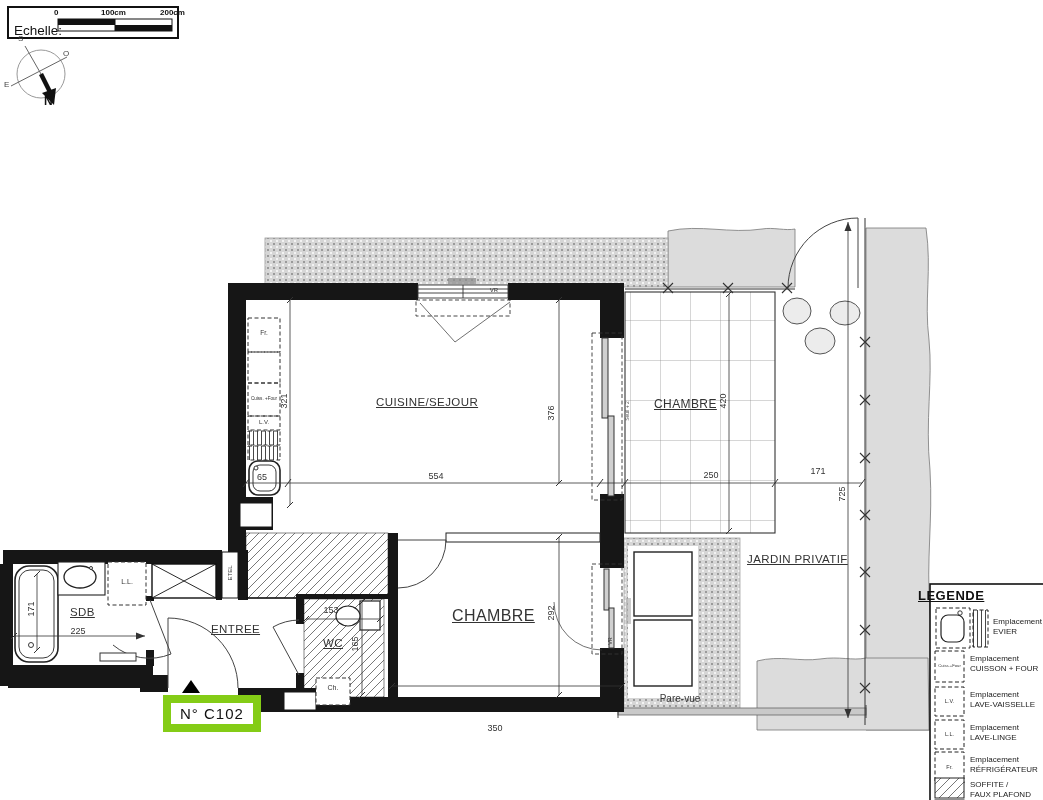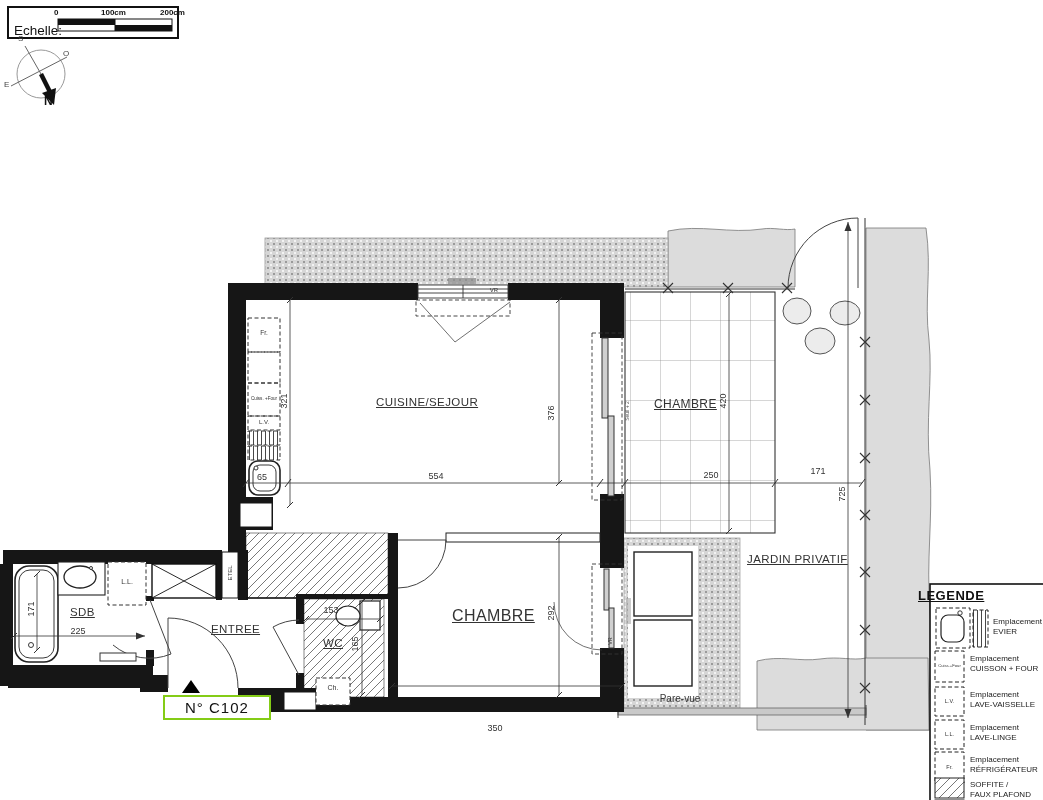--- a/index.html
+++ b/index.html
@@ -5,22 +5,22 @@
   html,body{margin:0;padding:0;background:#fff;}
   #stage{position:relative;width:1043px;height:800px;background:#fff;overflow:hidden;
          font-family:"Liberation Sans",sans-serif;}
   #plan-svg{position:absolute;left:0;top:0;}
   .lbl{position:absolute;color:#2d2d2d;white-space:nowrap;line-height:1.1;}
   .room{font-size:11.5px;letter-spacing:.4px;text-align:left;color:#333;text-decoration:underline;}
   .dim{position:absolute;width:30px;text-align:center;font-size:9px;color:#333;}
   .dimv{position:absolute;width:30px;text-align:center;font-size:9px;color:#333;transform:rotate(-90deg);}
   .micro{position:absolute;text-align:center;color:#333;}
   .legtxt{position:absolute;font-size:8px;color:#222;line-height:10px;}
-  .unitbox{position:absolute;border:2px solid #84cc16;background:#fff;font-size:15px;
-           letter-spacing:1px;padding:2px 20px;color:#111;}
+  .unitbox{position:absolute;border:8px solid #84cc16;background:#fff;font-size:15px;
+           letter-spacing:1px;padding:2px 9px;color:#111;}
   .tri{position:absolute;width:0;height:0;border-left:9px solid transparent;
        border-right:9px solid transparent;border-bottom:13px solid #000;}
   .scalebox-label{font-size:13.5px;color:#111;}
   .ticktxt{font-size:8px;font-weight:bold;color:#111;}
   .comp{font-size:8px;color:#444;}
   .legtitle{font-size:13px;font-weight:bold;text-decoration:underline;color:#111;letter-spacing:.5px;}
 </style>
 </head>
 <body>
 

